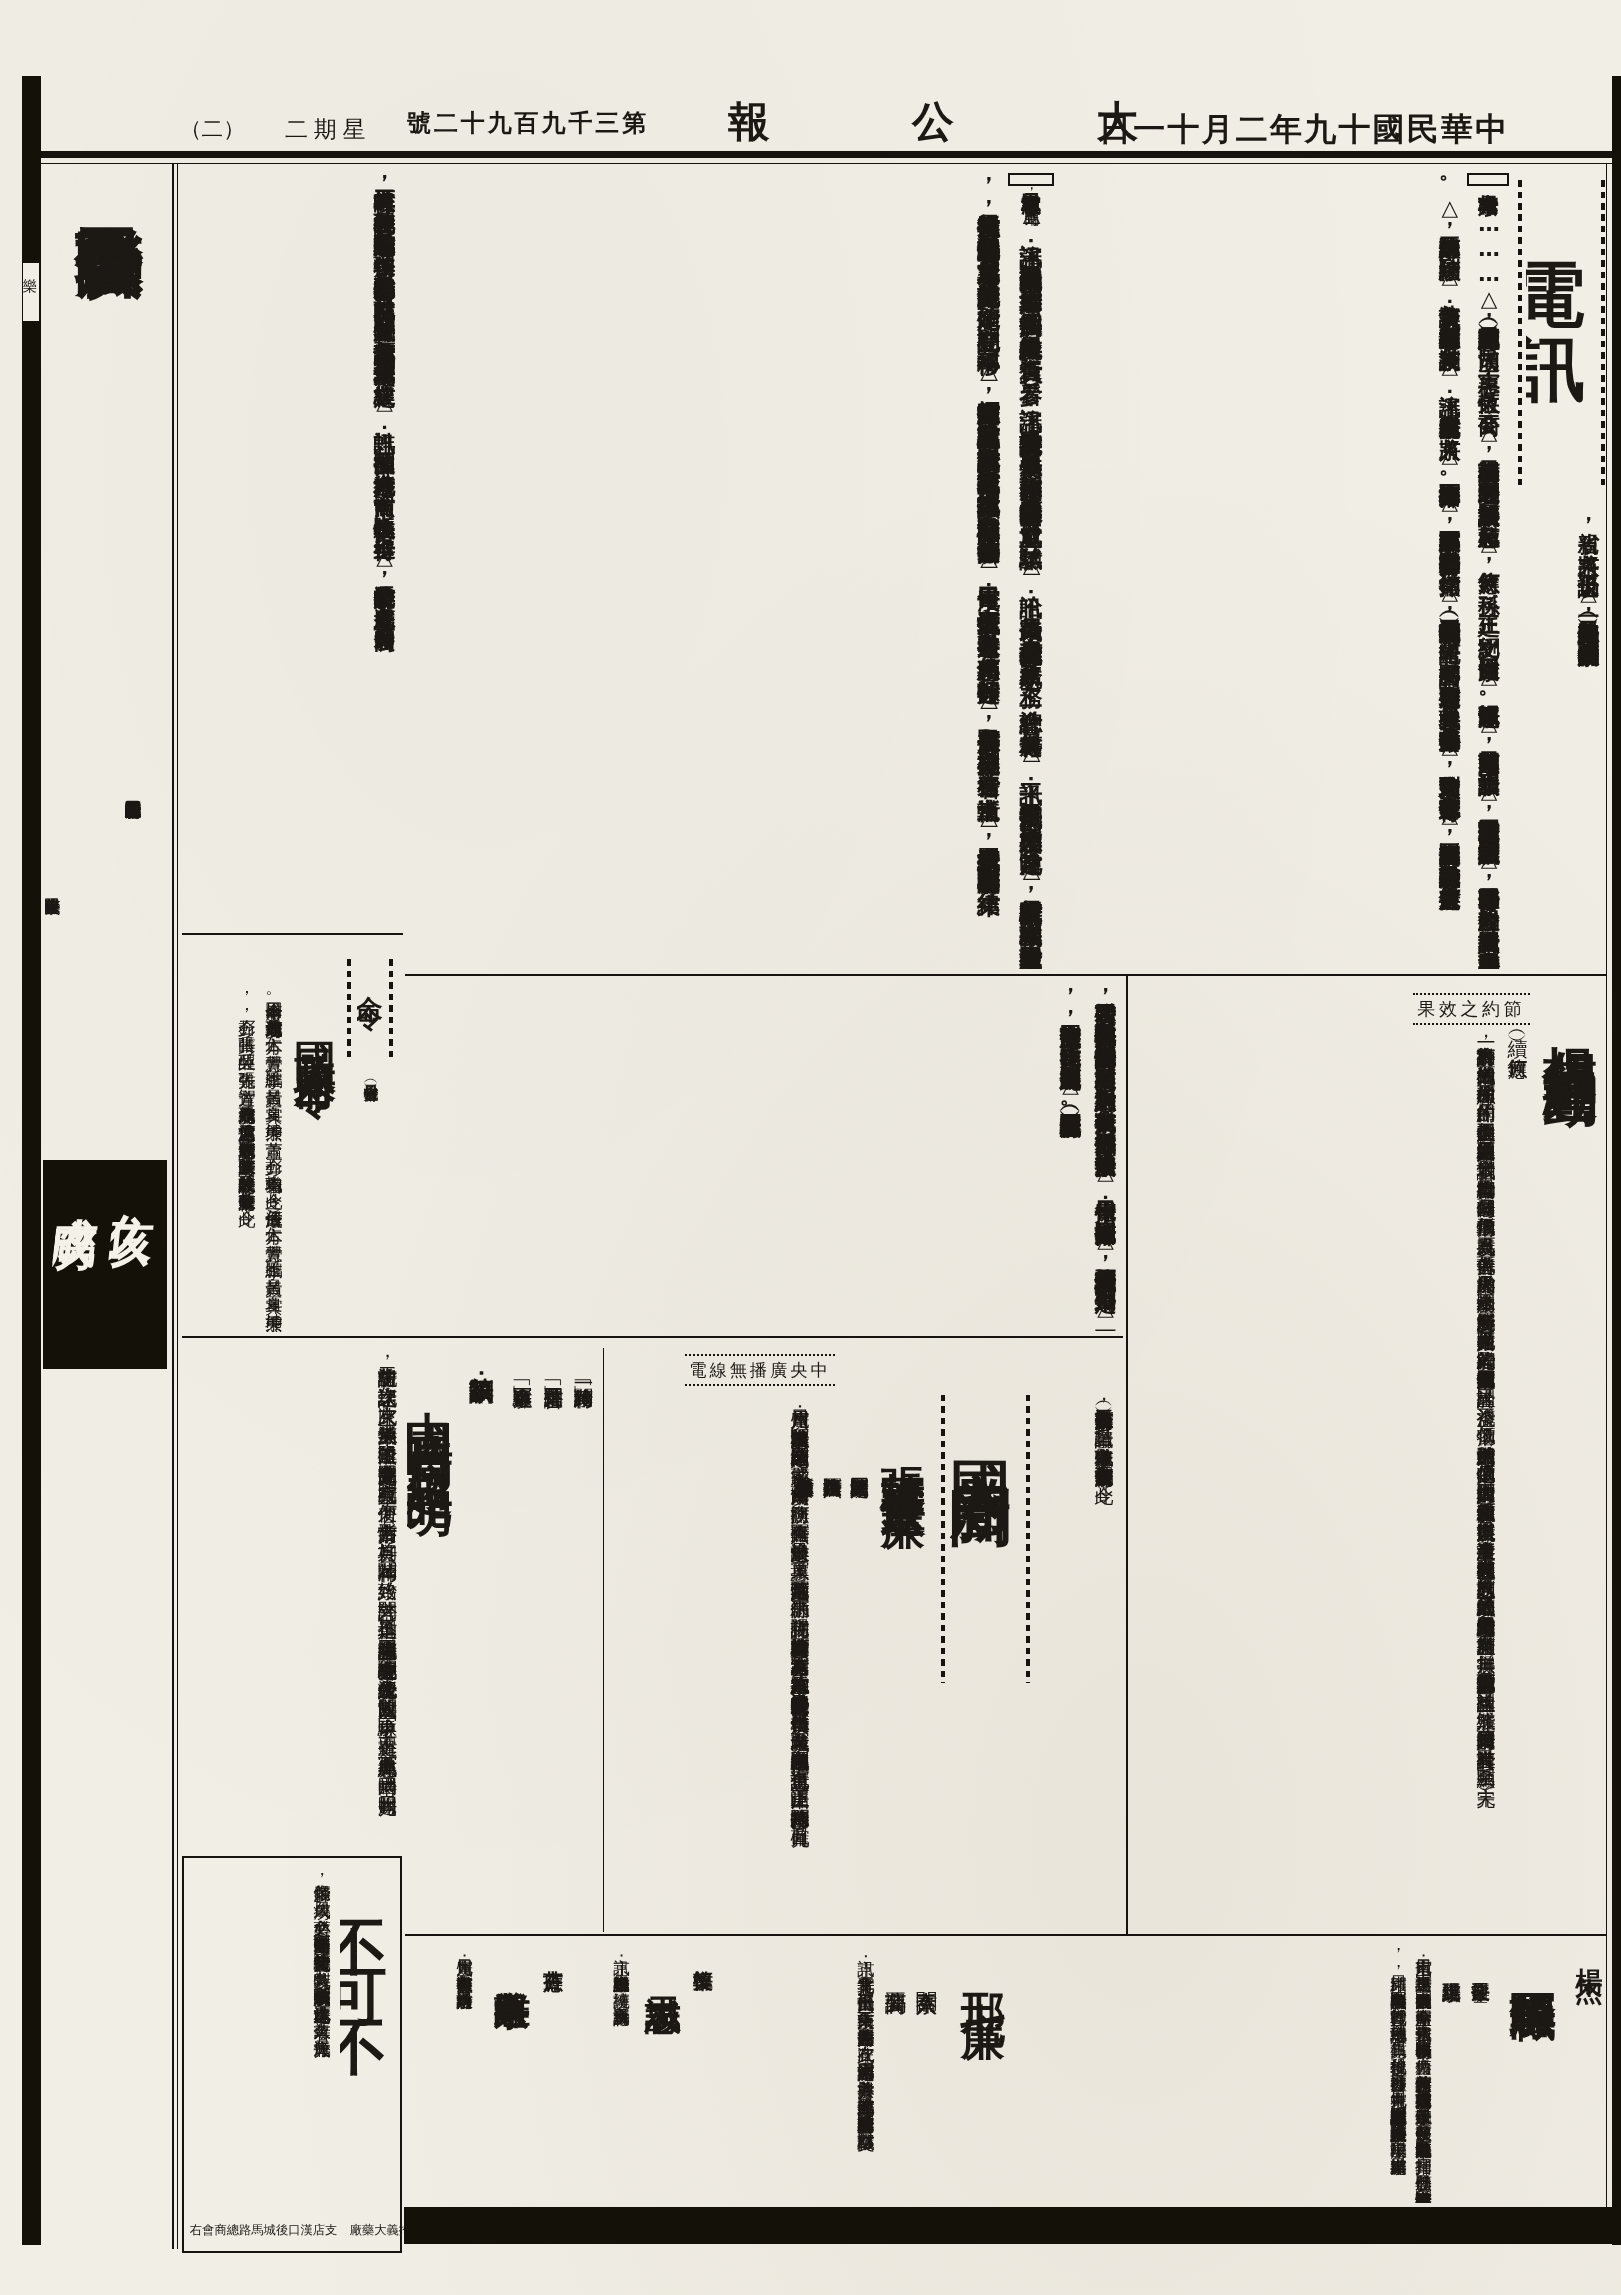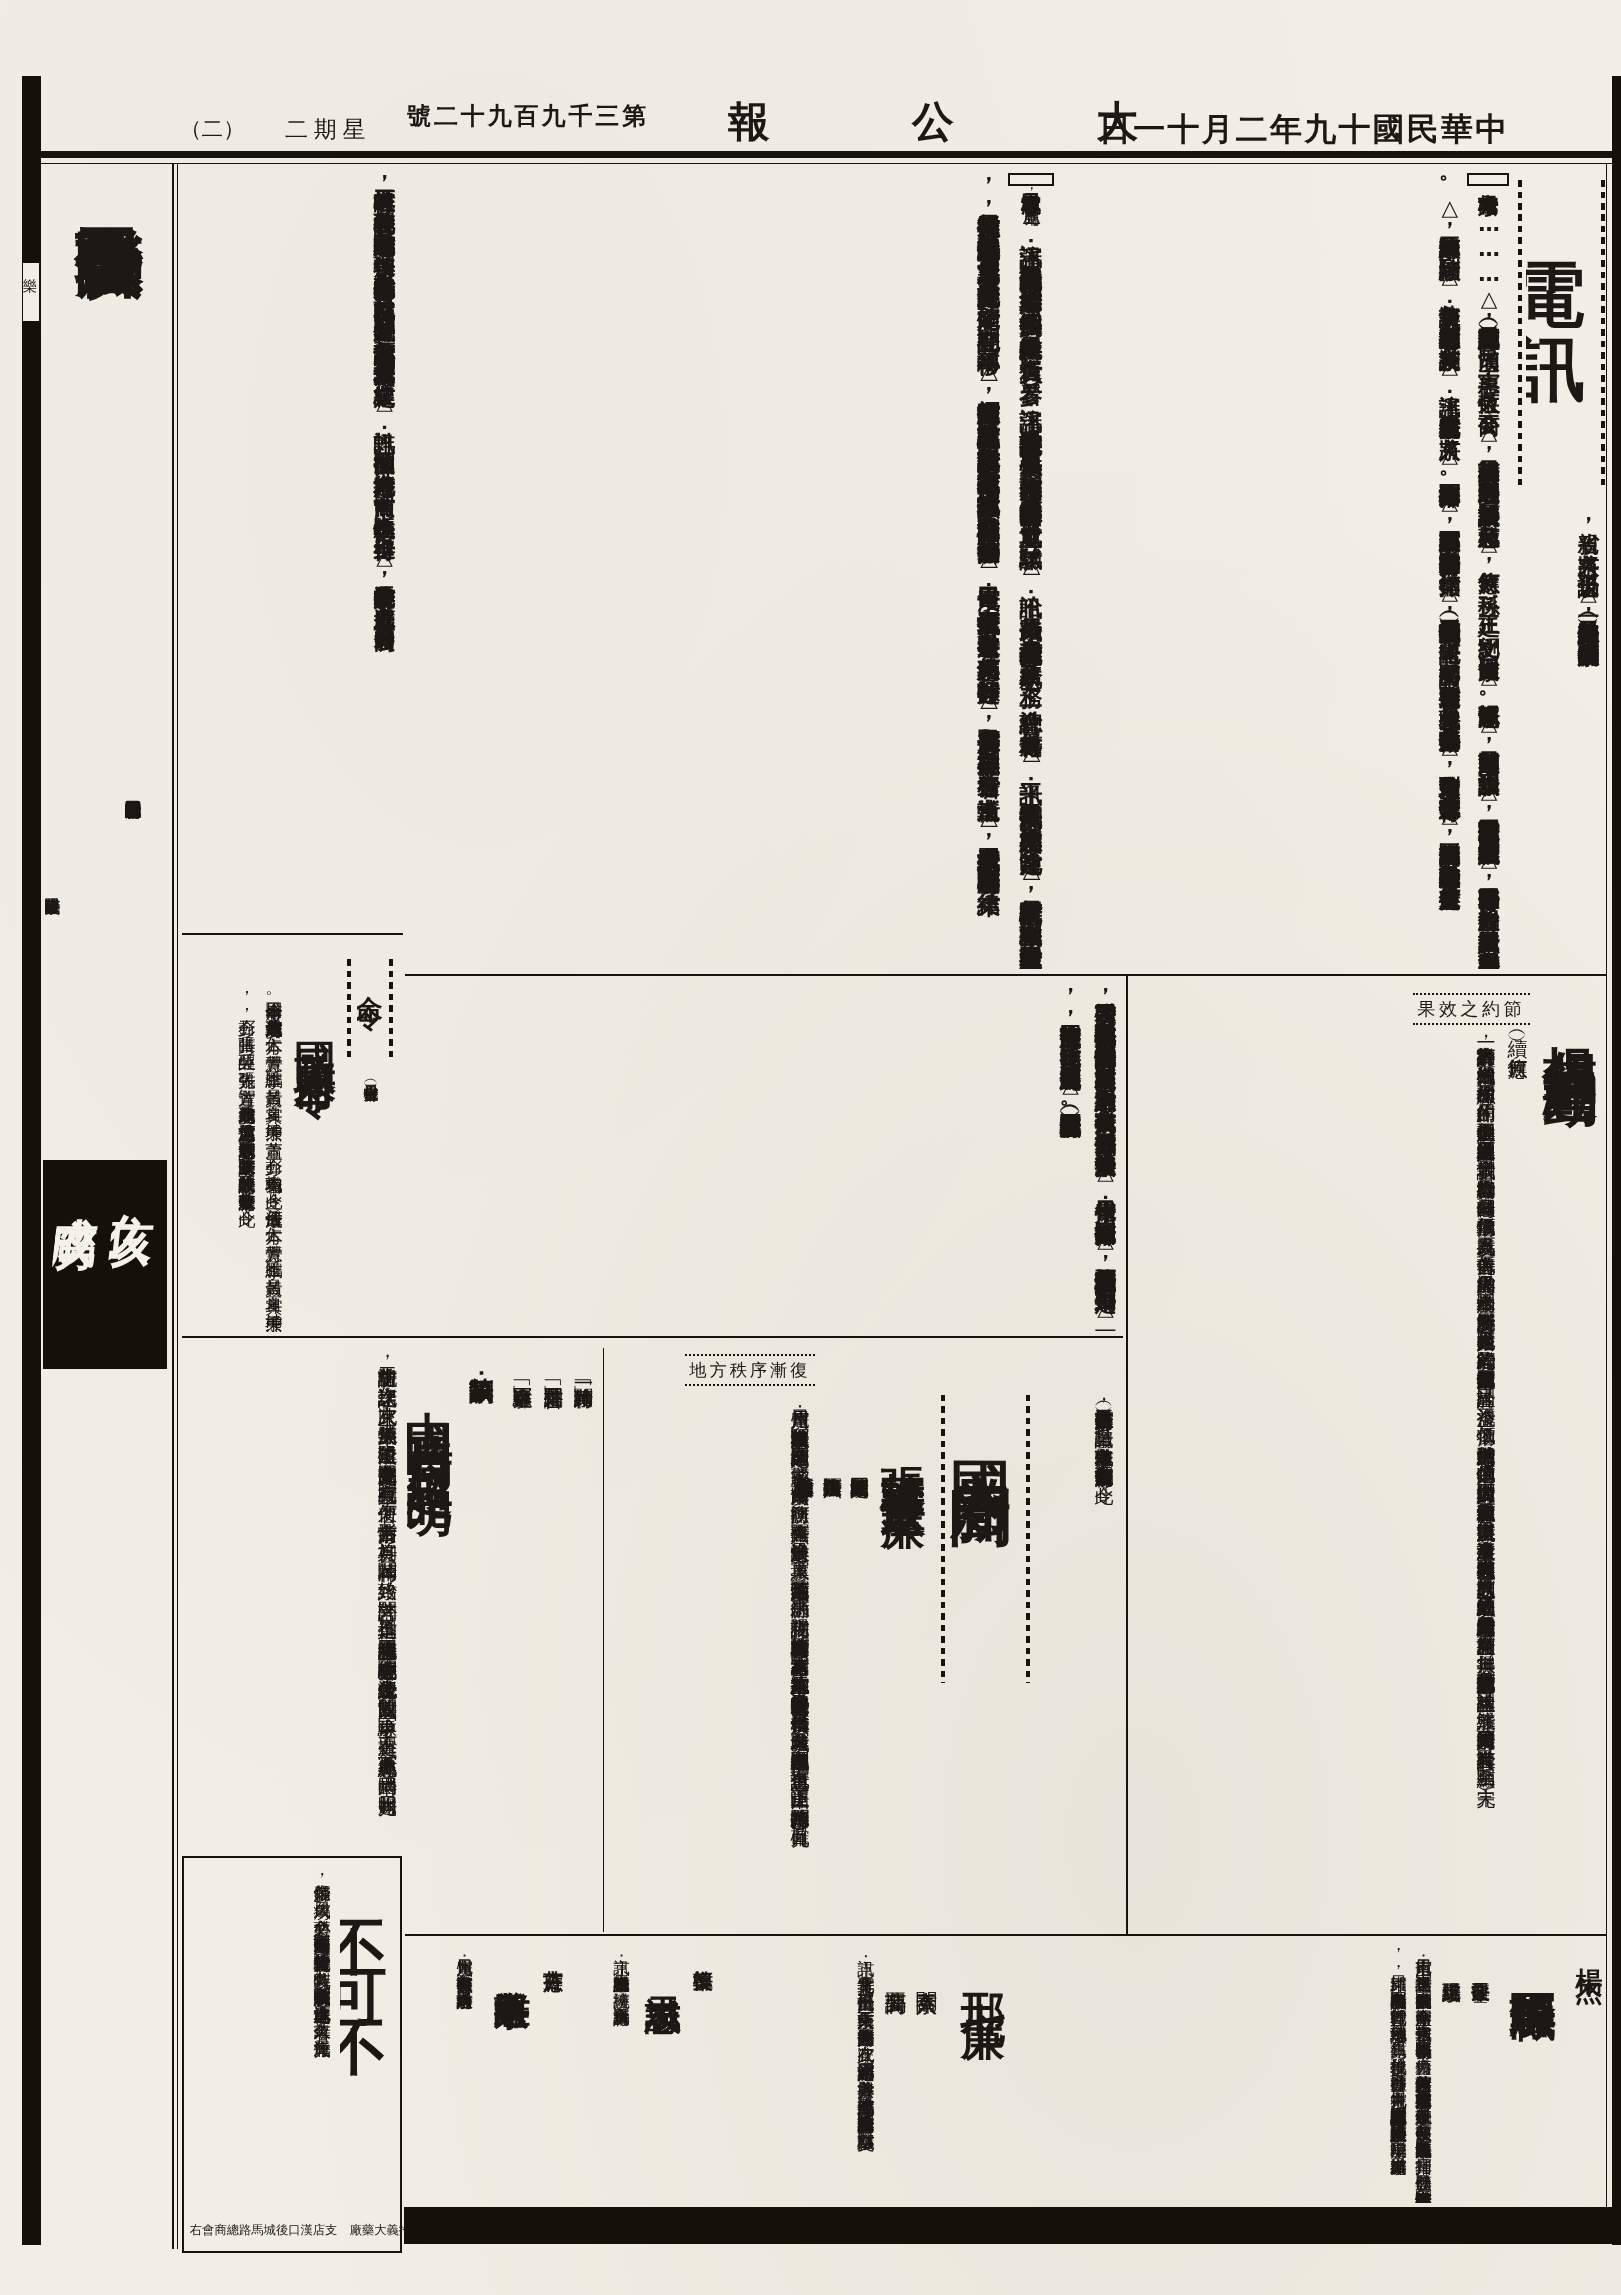--- a/index.html
+++ b/index.html
@@ -21,21 +21,21 @@
   .whitechar{color:#f3f1e8;}
 </style>
 </head>
 <body>
 
 <div id="page">
   <div class="paper-noise"></div>
 
   <div class="h" style="left:180px;top:114px;font-size:21.6px;">（二）</div>
   <div class="h" style="left:285px;top:114px;font-size:23px;letter-spacing:5.8px;">二期星</div>
-  <div class="h" style="left:407px;top:100px;font-size:24px;letter-spacing:2.9px;font-weight:bold;">號二十九百九千三第</div>
+  <div class="h" style="left:407px;top:107px;font-size:24px;letter-spacing:2.9px;font-weight:bold;">號二十九百九千三第</div>
   <div class="h bold" style="left:728px;top:94px;font-size:42px;letter-spacing:50px;">報　公　大</div>
   <div class="h" style="left:1099px;top:108px;font-size:32px;letter-spacing:2.2px;font-weight:bold;">日一十月二年九十國民華中</div>
   <div class="rule" style="left:21.6px;top:151px;width:1600px;height:6.5px;"></div>
   <div class="rule" style="left:21.6px;top:163px;width:1600px;height:1.4px;"></div>
 
   <div class="blackbar" style="left:21.6px;top:76px;width:19px;height:2169px;"></div>
   <div style="position:absolute;left:23px;top:263px;width:16px;height:58px;background:#f1eee5;">
     <div class="v" style="left:0;top:4.3px;width:16px;height:50px;font-size:14.4px;">樂</div>
   </div>
 
@@ -87,21 +87,21 @@
 
   <div class="v" style="left:182px;top:1352px;width:221px;height:490px;font-size:19.5px;line-height:32px;">記者于午前往訪，作次記之談話。此次來京，係乘平浦第二次車，沿途並無阻礙，各部尚未完全交還之間，或有兵車開行，若何不便。南京各方情形，均甚良好，蔣閻精神，始終一致，外間謠言，均不足置信。蔣先生力謀和平統一中國，閻先生亦絕不會破壞統一，此中外人士所公認者。故雙方決無問題，豫中駐軍，不難處置，西北軍亦不足爲患，中國時局，日趨光明云。</div>
   <div class="v bold" style="left:407px;top:1373px;width:55px;height:505px;font-size:48px;letter-spacing:11.5px;">中國時局日趨光明</div>
   <div class="v" style="left:468px;top:1359px;width:30px;height:238px;font-size:24.5px;font-weight:bold;">劉鎮華談：</div>
   <div class="v" style="left:571px;top:1373px;width:26px;height:259px;font-size:19.5px;">「蔣閻精神始終一致」</div>
   <div class="v" style="left:541px;top:1373px;width:26px;height:259px;font-size:19.5px;">「外間謠言不足置信」</div>
   <div class="v" style="left:510px;top:1373px;width:26px;height:259px;font-size:19.5px;">「豫中駐軍不難處置」</div>
 
   <div class="rule" style="left:603px;top:1348px;width:1.4px;height:584px;"></div>
 
-  <div class="dotlab h" style="left:685px;top:1354px;font-size:17.3px;letter-spacing:2.9px;">地方秩序漸復</div>
+  <div class="dotlab h" style="left:685px;top:1354px;font-size:17.3px;letter-spacing:2.9px;">電線無播廣央中</div>
   <div class="v" style="left:607px;top:1395px;width:208px;height:530px;font-size:19px;line-height:29.5px;">廣州八日電：陳濟棠以張桂軍漸次東移，遂令第三師開羅定堵截，嚴密警戒，南路可保無虞，撫河防務，有六路軍擔任。呂煥炎離港赴澳。又據軍息：六路軍毛炳文師佔荔浦，源師佔馬平，許克祥佔陽朔，與劉建緒師會合攻桂林河方面，八路軍亦有相當進展。〔八路總部電〕八路總部來電云：（上略）呂煥炎解決變叛白之桂逆殘部後，庚日已佔領貴縣桂平。又我軍向恭城進，將白逆崇禧部兩團包圍繳械。滇軍討逆抵百色，正由嗶江東下。特聞八路總指揮部。（九日）（眞確）</div>
   <div class="v" style="left:849px;top:1463px;width:24.5px;height:303px;font-size:19px;">陳濟棠派三師開羅定堵截</div>
   <div class="v" style="left:822px;top:1463px;width:24.5px;height:303px;font-size:19px;">六路軍擔任撫河沿線防務</div>
   <div class="v" style="left:794px;top:1463px;width:24.5px;height:303px;font-size:19px;">呂煥炎離港所部佔領貴縣</div>
   <div class="v bold" style="left:878px;top:1431px;width:55px;height:404px;font-size:45px;letter-spacing:5.8px;">張桂軍實退欽廉</div>
 
   <div class="wavy" style="left:1026px;top:1395px;height:288px;"></div>
   <div class="v bold" style="left:950px;top:1413px;width:72px;height:274px;font-size:61px;letter-spacing:8.6px;">國內新聞</div>
   <div class="wavy" style="left:941px;top:1395px;height:288px;"></div>
 

